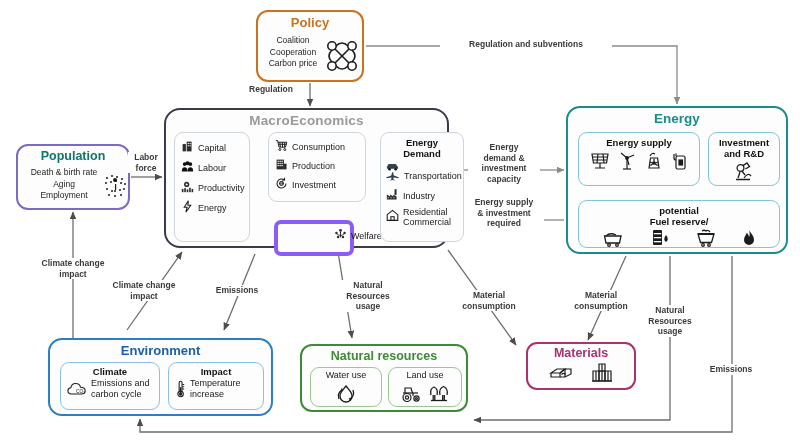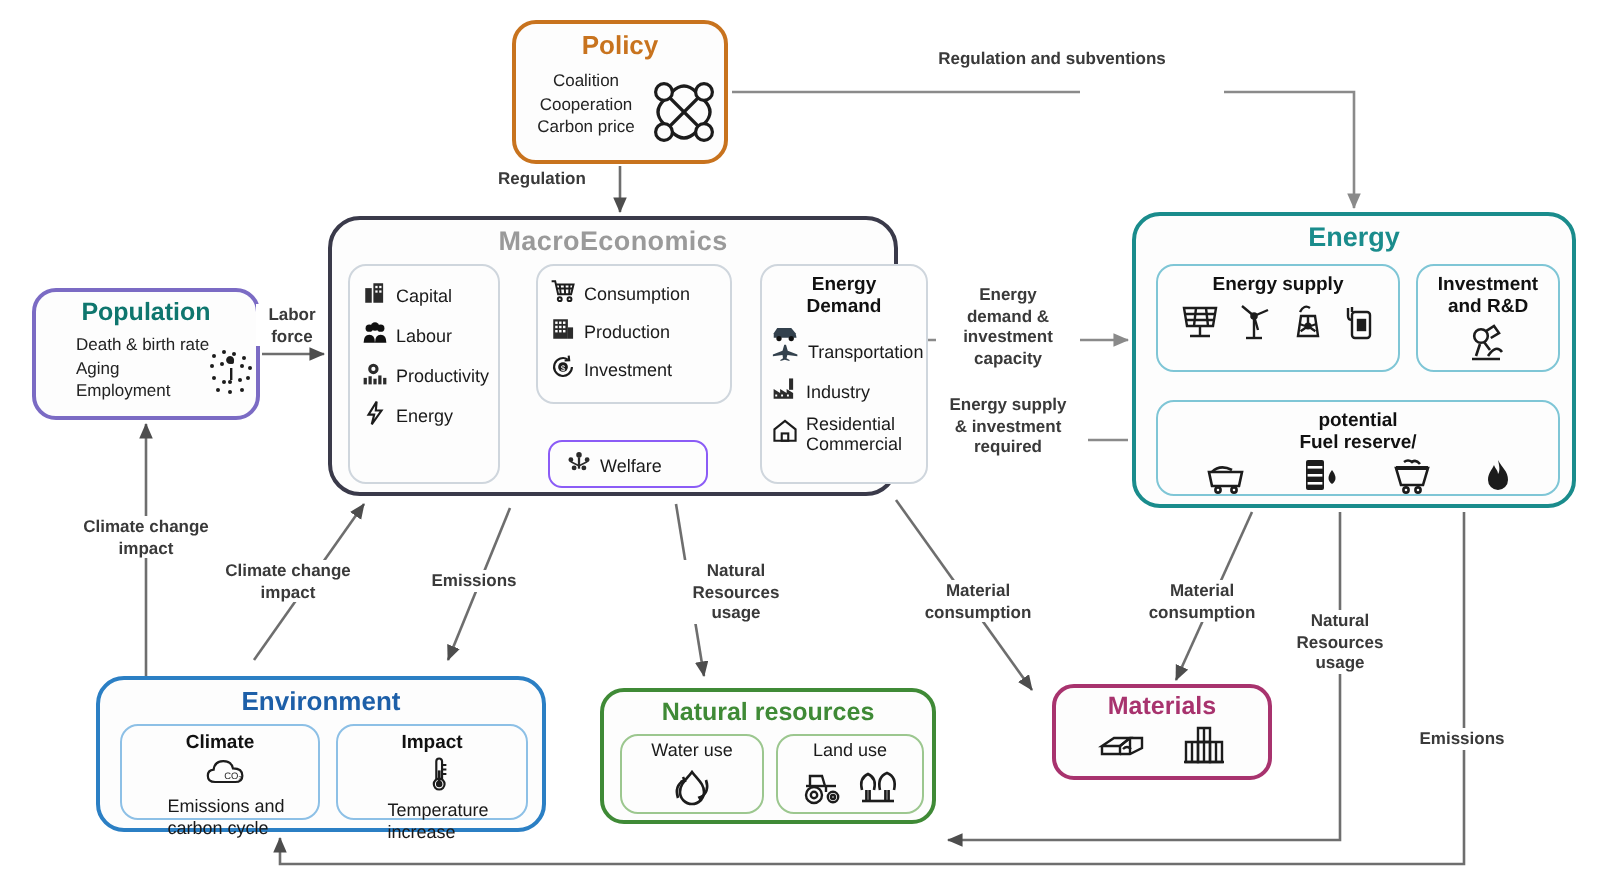--- a/index.html
+++ b/index.html
@@ -16,52 +16,52 @@
   #policy{left:256px;top:10px;width:108px;height:72px;border:2px solid #c8731e;}
   #policy .title{color:#c8731e;font-size:13px;margin-top:3px;}
   #policy .plist{position:absolute;left:4px;top:23px;font-size:8.5px;color:#232323;
                  text-align:center;line-height:11.5px;width:62px;}
 
   
   #macro{left:164px;top:108px;width:285px;height:140px;border:2.2px solid #3a3a4a;border-radius:16px;}
   #macro .title{color:#9a9a9a;font-size:13.5px;margin-top:3px;letter-spacing:.2px;}
   #m-inputs{left:8px;top:22px;width:76px;height:110px;border:1px solid #cfd6dd;}
   #m-flows{left:102px;top:22px;width:98px;height:70px;border:1px solid #cfd6dd;}
-  #m-welfare{left:108px;top:110px;width:80px;height:24px;border:1px solid #8b5cf6;border-radius:7px;}
+  #m-welfare{left:108px;top:110px;width:80px;height:36px;border:4px solid #8b5cf6;border-radius:7px;padding-left:48px;}
   #m-demand{left:214px;top:22px;width:84px;height:110px;border:1px solid #cfd6dd;}
 
   .rowitem{display:flex;align-items:flex-end;gap:4px;font-size:9px;color:#1a1a1a;}
   #m-inputs .rowitem{margin:7px 0 0 6px;}
   #m-flows .rowitem{margin:6px 0 0 6px;}
   #m-welfare .rowitem{margin:4px 0 0 8px;}
   #m-demand .dtitle{text-align:center;font-weight:bold;font-size:9.5px;line-height:11px;margin-top:4px;color:#111;}
   #m-demand .rowitem{margin:4px 0 0 5px;line-height:10px;}
 
   
   #population{left:16px;top:144px;width:114px;height:66px;border:2px solid #7b6bc4;}
   #population .title{color:#0f766e;font-size:12.5px;margin-top:3px;}
-  #population .plist{position:absolute;left:20px;top:21px;width:84px;font-size:8.5px;
-                     color:#232323;text-align:left;line-height:11.5px;}
+  #population .plist{position:absolute;left:4px;top:21px;width:84px;font-size:8.5px;
+                     color:#232323;text-align:center;line-height:11.5px;}
 
   
   #energy{left:566px;top:106px;width:222px;height:148px;border:2.2px solid #1a8c8c;border-radius:14px;}
   #energy .title{color:#1a8c8c;font-size:13.5px;margin-top:3px;}
   #e-supply{left:10px;top:24px;width:122px;height:54px;border:1.4px solid #7fc6d6;}
   #e-rd{left:140px;top:24px;width:72px;height:54px;border:1.4px solid #7fc6d6;}
   #e-fuel{left:10px;top:92px;width:202px;height:48px;border:1.4px solid #7fc6d6;}
   #energy .stitle{text-align:center;font-weight:bold;font-size:9.5px;color:#111;margin-top:4px;line-height:11px;}
   .iconrow{display:flex;align-items:center;justify-content:center;gap:7px;margin-top:3px;}
 
   
   #environment{left:48px;top:338px;width:225px;height:78px;border:2.2px solid #2b7fc4;border-radius:14px;}
   #environment .title{color:#1d5fa8;font-size:13px;margin-top:3px;}
   #env-climate{left:10px;top:22px;width:100px;height:48px;border:1.4px solid #8dc0e6;}
   #env-impact{left:118px;top:22px;width:96px;height:48px;border:1.4px solid #8dc0e6;}
   .cellhead{text-align:center;font-weight:bold;font-size:9.5px;color:#111;margin-top:3px;}
-  .cellbody{display:flex;align-items:center;gap:4px;margin:1px 0 0 6px;font-size:9px;color:#1a1a1a;line-height:11px;flex-direction:column;}
+  .cellbody{display:flex;align-items:center;gap:4px;margin:1px 0 0 6px;font-size:9px;color:#1a1a1a;line-height:11px;}
 
   
   #natres{left:300px;top:344px;width:168px;height:68px;border:2.2px solid #3f8a36;border-radius:12px;}
   #natres .title{color:#3f8a36;font-size:12.5px;margin-top:3px;}
   #nr-water{left:8px;top:21px;width:72px;height:40px;border:1.4px solid #9cc78f;}
   #nr-land{left:86px;top:21px;width:74px;height:40px;border:1.4px solid #9cc78f;}
   .nrlabel{text-align:center;font-size:9px;color:#1a1a1a;margin-top:2px;}
 
   
   #materials{left:526px;top:342px;width:110px;height:48px;border:2px solid #a8336e;border-radius:11px;}
@@ -598,21 +598,21 @@
               <path d="M11,9 L11,19"></path>
           <path d="M1,19 L21,19"></path>
             </g>
           </svg>
       </span>
     </div>
   </div>
 
   <div class="elabel" style="left:236px;top:84px;width:70px;">Regulation</div>
 
-  <div class="elabel" style="left:440px;top:24px;width:172px;">Regulation and subventions</div>
+  <div class="elabel" style="left:440px;top:39px;width:172px;">Regulation and subventions</div>
 
   <div class="elabel" style="left:128px;top:152px;width:36px;">
     <div>Labor</div>
     <div>force</div>
   </div>
 
   <div class="elabel" style="left:468px;top:142px;width:72px;">
     <div>Energy</div>
     <div>demand &amp;</div>
     <div>investment</div>

